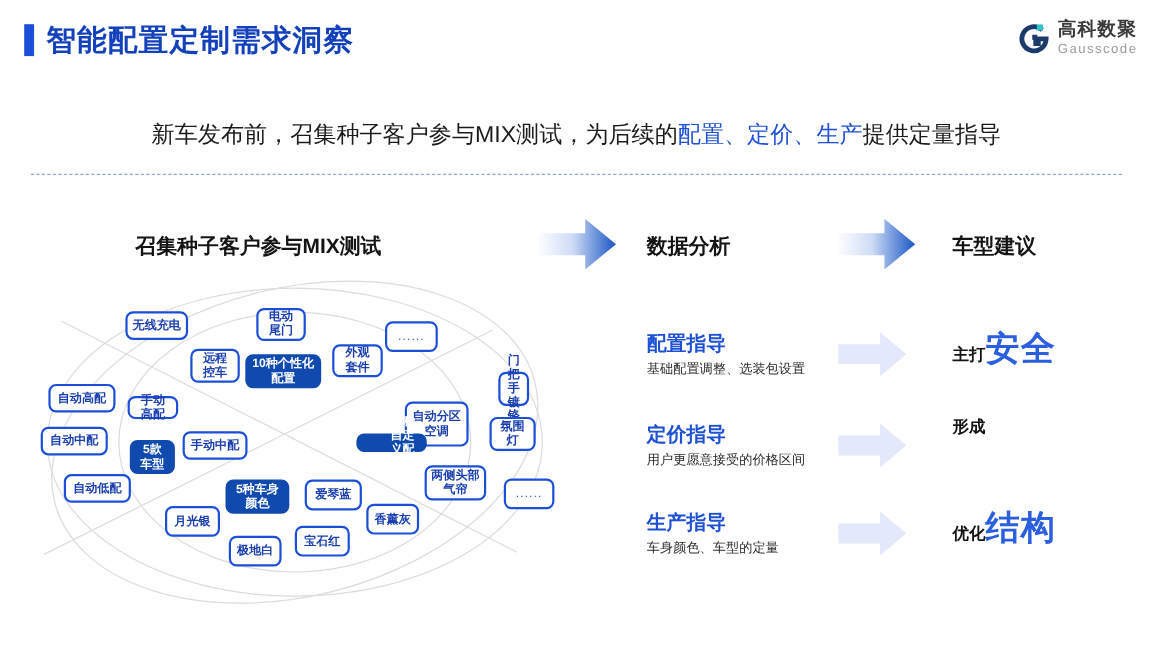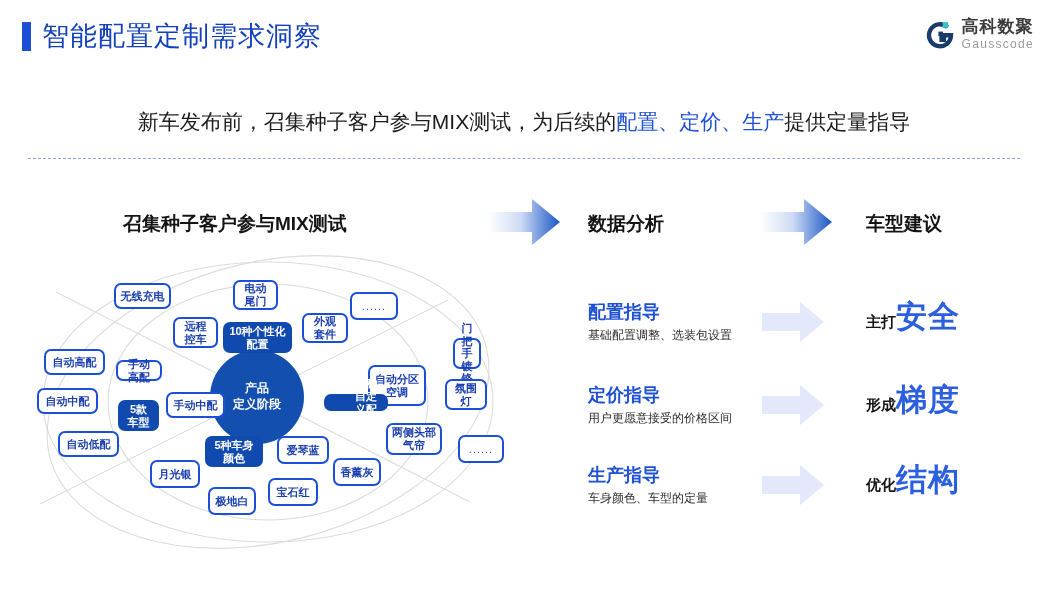--- a/index.html
+++ b/index.html
@@ -5,21 +5,21 @@
   html,body{margin:0;padding:0;}
   body{
     width:1048px;height:589px;position:relative;overflow:hidden;
     background:#ffffff;
     font-family:"Liberation Sans","DejaVu Sans",sans-serif;
     color:#1b1b1b;
   }
   
   #header{position:absolute;left:0;top:0;width:1048px;height:80px;}
   #title-bar-accent{position:absolute;left:22px;top:22px;width:9px;height:29px;background:#1b4fd8;}
-  #page-title{position:absolute;left:42px;top:18px;font-size:27px;font-weight:normal;color:#1340bb;letter-spacing:1px;white-space:nowrap;}
+  #page-title{position:absolute;left:42px;top:18px;font-size:27px;font-weight:bold;color:#1340bb;letter-spacing:1px;white-space:nowrap;}
   #logo{position:absolute;right:14px;top:18px;display:flex;align-items:center;gap:7px;}
   #logo-mark{width:30px;height:30px;position:relative;flex:none;}
   #logo-text{display:flex;flex-direction:column;line-height:1;}
   #logo-cn{font-size:17px;font-weight:bold;color:#3a3a3a;letter-spacing:1px;}
   #logo-en{font-size:12px;color:#9a9a9a;letter-spacing:1.3px;margin-top:3px;}
   
   #subtitle{position:absolute;left:0;top:108px;width:1048px;text-align:center;font-size:21px;color:#1b1b1b;white-space:nowrap;}
   #subtitle .hl{color:#1f51d4;font-weight:normal;}
   #divider{position:absolute;left:28px;top:158px;width:992px;height:0;border-top:1px dashed #8fa9dd;}
   
@@ -112,24 +112,20 @@
 <div id="diagram">
   <svg width="500" height="300" viewBox="0 0 500 300">
     <g fill="none" stroke="#dcdcdc" stroke-width="1.1">
       <ellipse cx="250" cy="150" rx="225" ry="140"></ellipse>
       <ellipse cx="250" cy="150" rx="160" ry="118"></ellipse>
       <ellipse cx="250" cy="150" rx="225" ry="140" transform="rotate(-14 250 150)"></ellipse>
       <line x1="22" y1="252" x2="430" y2="48"></line>
       <line x1="38" y1="40" x2="452" y2="250"></line>
     </g>
   </svg>
-  <div id="center-node" style="left:192px;top:98px;width:94px;height:94px;">
-    <span>产品</span>
-    <span>定义阶段</span>
-  </div>
   <div id="node-layer">
       <div class="node" style="left: 96px; top: 31px; width: 57px; height: 26px; flex-direction: column;">
         <div>无线充电</div>
       </div>
       <div class="node" style="left: 215px; top: 28px; width: 45px; height: 30px; flex-direction: column;">
         <div>电动</div>
         <div>尾门</div>
       </div>
       <div class="node dots" style="left: 332px; top: 40px; width: 48px; height: 28px; flex-direction: column;">
         <div>......</div>
@@ -228,21 +224,20 @@
 <div class="row" id="row-2">
   <div class="row-title">定价指导</div>
   <div class="row-desc">用户更愿意接受的价格区间</div>
   <div class="row-arrow">
     <svg width="62" height="40" viewBox="0 0 62 40">
         <path d="M0 11 H38 V0 L62 20 L38 40 V29 H0 Z" fill="#e3e8fa"></path>
       </svg>
   </div>
   <div class="row-rec">
     <span class="rec-prefix">形成</span>
-    <span class="rec-word">梯度</span>
   </div>
 </div>
 
 <div class="row" id="row-3">
   <div class="row-title">生产指导</div>
   <div class="row-desc">车身颜色、车型的定量</div>
   <div class="row-arrow">
     <svg width="62" height="40" viewBox="0 0 62 40">
         <path d="M0 11 H38 V0 L62 20 L38 40 V29 H0 Z" fill="#e3e8fa"></path>
       </svg>

